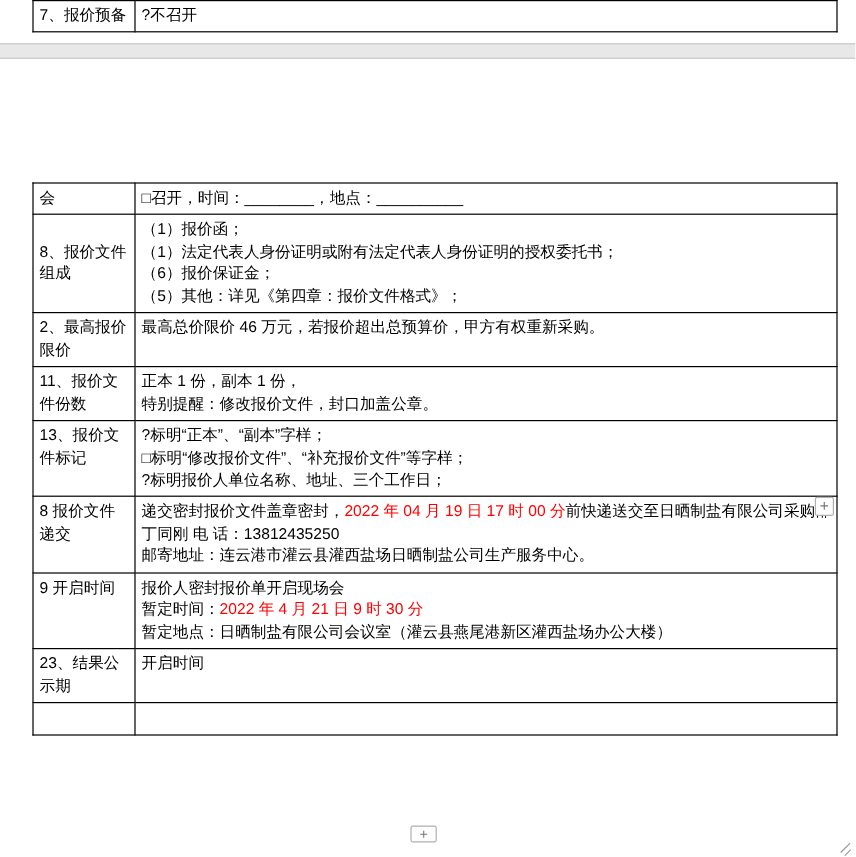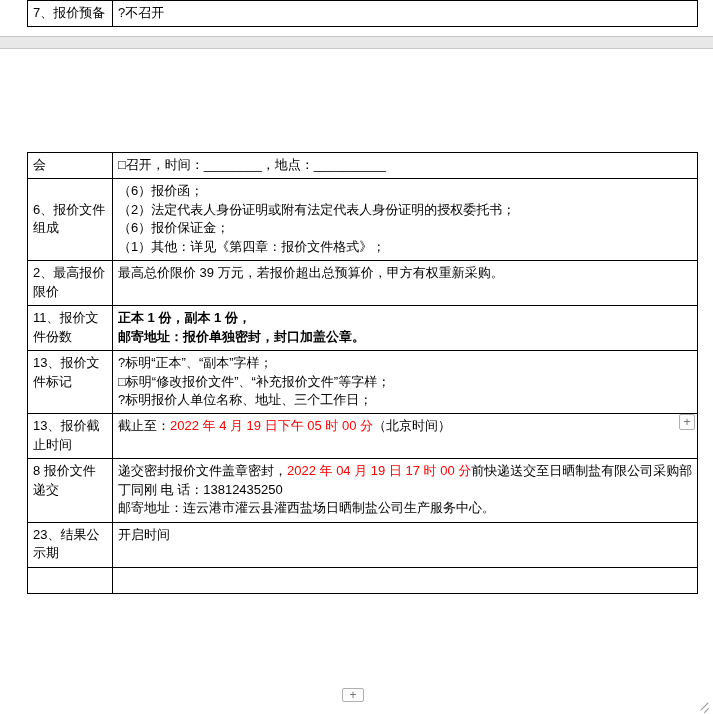--- a/index.html
+++ b/index.html
@@ -60,21 +60,21 @@
 
   
   .main-fragment {
     position: absolute;
     left: 27px;
     top: 152px;
     width: 652px;
   }
 
   .red { color: #ff0000; }
-  .bold { font-weight: bold; }
+  .bold { font-weight: normal; }
 
   
   .plus-handle {
     position: absolute;
     width: 16px;
     height: 16px;
     border: 1px solid #b0b0b0;
     background: #fdfdfd;
     box-sizing: border-box;
     color: #777;
@@ -137,73 +137,75 @@
       <tbody>
           <tr>
         <td class="lbl">会</td>
         <td class="val">
           <span class="line">□召开，时间：________，地点：__________</span>
         </td>
       </tr>
 
       <tr>
         <td class="lbl">
-          <span class="line">6、报价文件组成</span>
-        </td>
-        <td class="val">
-          <span class="line">（6）报价函；</span>
-          <span class="line">（2）法定代表人身份证明或附有法定代表人身份证明的授权委托书；</span>
+          <span class="line">8、报价文件组成</span>
+        </td>
+        <td class="val">
+          <span class="line">（1）报价函；</span>
+          <span class="line">（1）法定代表人身份证明或附有法定代表人身份证明的授权委托书；</span>
           <span class="line">（6）报价保证金；</span>
-          <span class="line">（1）其他：详见《第四章：报价文件格式》；</span>
+          <span class="line">（5）其他：详见《第四章：报价文件格式》；</span>
         </td>
       </tr>
 
       <tr>
         <td class="lbl">2、最高报价限价</td>
         <td class="val">
-          <span class="line">最高总价限价 39 万元，若报价超出总预算价，甲方有权重新采购。</span>
+          <span class="line">最高总价限价 46 万元，若报价超出总预算价，甲方有权重新采购。</span>
         </td>
       </tr>
 
       <tr>
         <td class="lbl">11、报价文件份数</td>
         <td class="val bold">
           <span class="line">正本 1 份，副本 1 份，</span>
-          <span class="line">邮寄地址：报价单独密封，封口加盖公章。</span>
+          <span class="line">特别提醒：修改报价文件，封口加盖公章。</span>
         </td>
       </tr>
 
       <tr>
         <td class="lbl">13、报价文件标记</td>
         <td class="val">
           <span class="line">?标明“正本”、“副本”字样；</span>
           <span class="line">□标明“修改报价文件”、“补充报价文件”等字样；</span>
           <span class="line">?标明报价人单位名称、地址、三个工作日；</span>
         </td>
       </tr>
 
-      <tr>
-        <td class="lbl">13、报价截止时间</td>
-        <td class="val">
-          <span class="line">
-            <span>截止至：</span><span class="red">2022 年 4 月 19 日下午 05 时 00 分</span><span>（北京时间）</span>
-          </span>
-        </td>
-      </tr>
 
       <tr>
         <td class="lbl">8 报价文件递交</td>
         <td class="val">
           <span class="line">
             <span>递交密封报价文件盖章密封，</span><span class="red">2022 年 04 月 19 日 17 时 00 分</span><span>前快递送交至日晒制盐有限公司采购部丁同刚  电  话：13812435250</span>
           </span>
           <span class="line">邮寄地址：连云港市灌云县灌西盐场日晒制盐公司生产服务中心。</span>
         </td>
       </tr>
 
+      <tr>
+        <td class="lbl">9 开启时间</td>
+        <td class="val">
+          <span class="line">报价人密封报价单开启现场会</span>
+          <span class="line">
+            <span>暂定时间：</span><span class="red">2022 年 4 月 21 日 9 时 30 分</span>
+          </span>
+          <span class="line">暂定地点：日晒制盐有限公司会议室（灌云县燕尾港新区灌西盐场办公大楼）</span>
+        </td>
+      </tr>
 
       <tr>
         <td class="lbl">23、结果公示期</td>
         <td class="val">
           <span class="line">开启时间</span>
         </td>
       </tr>
 
       <tr>
         <td class="lbl">&nbsp;</td>

